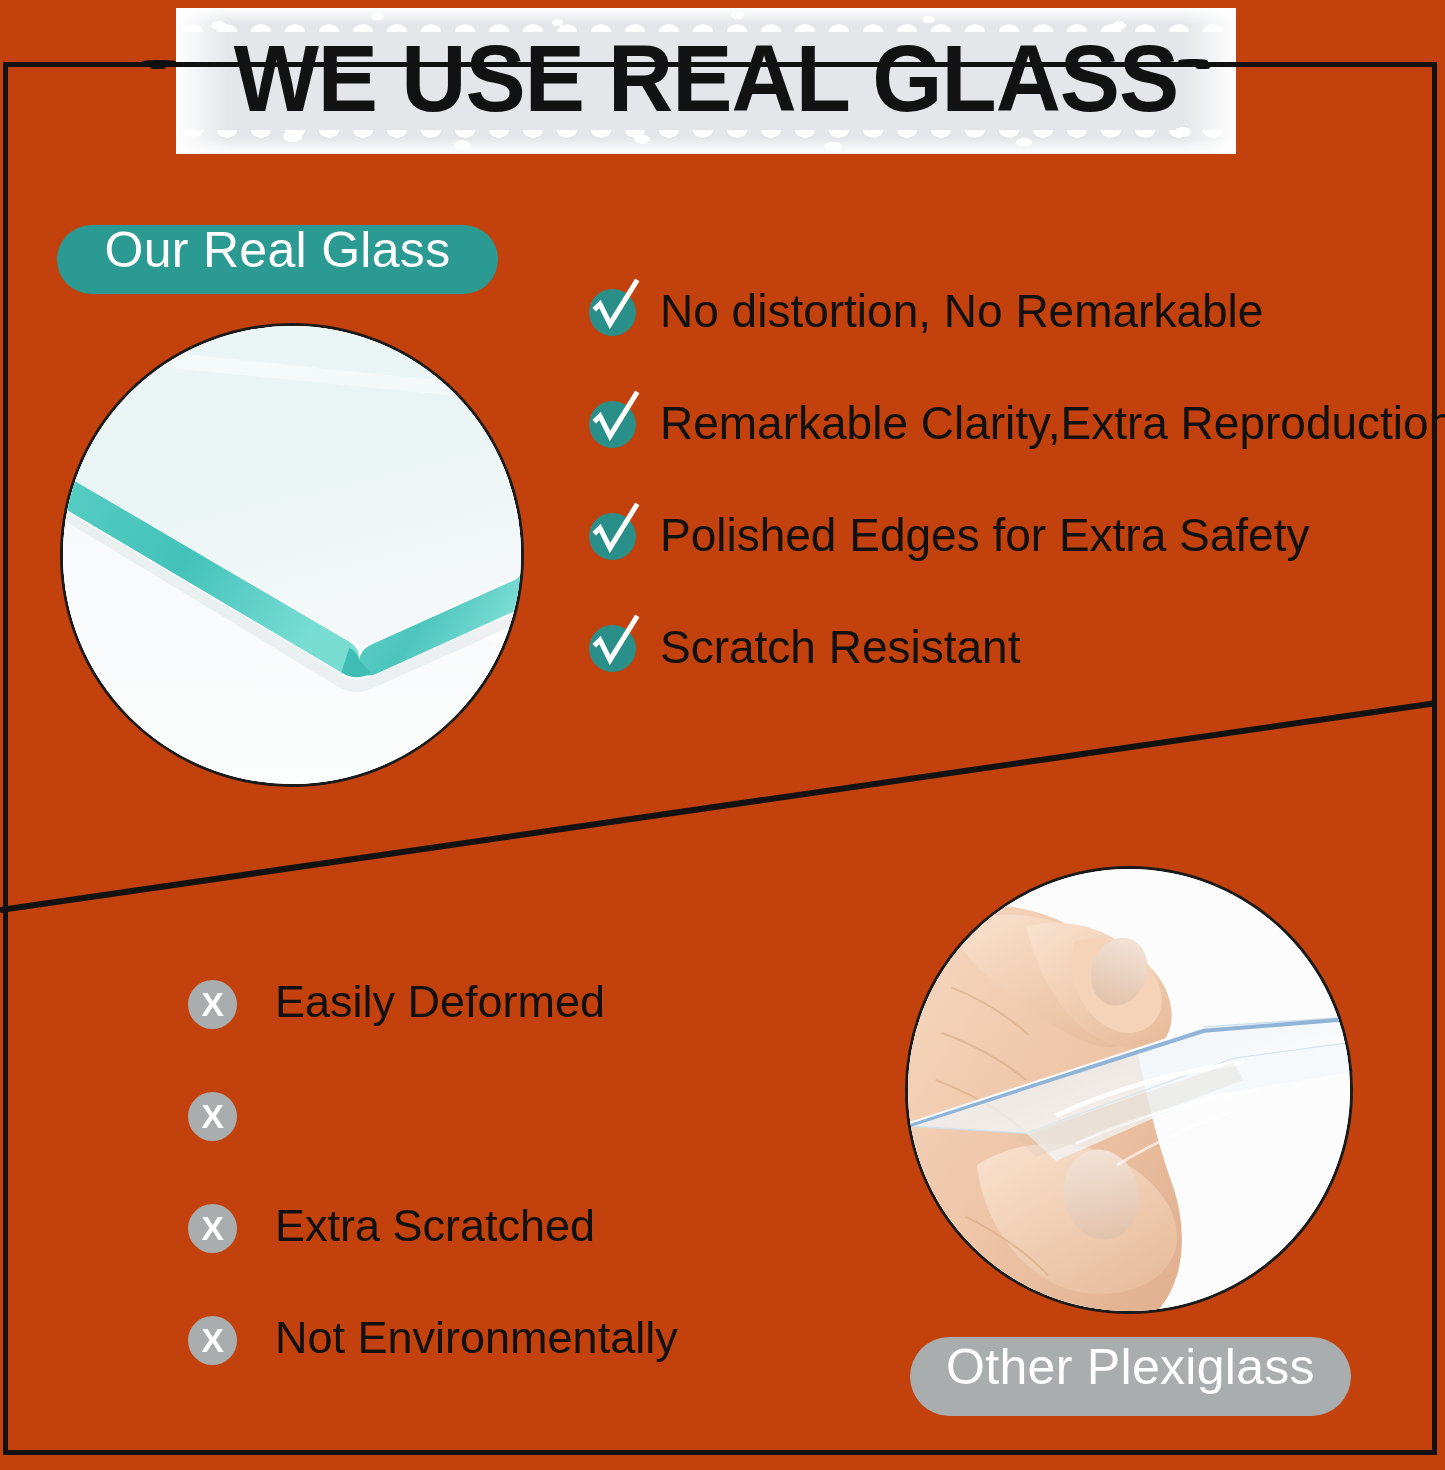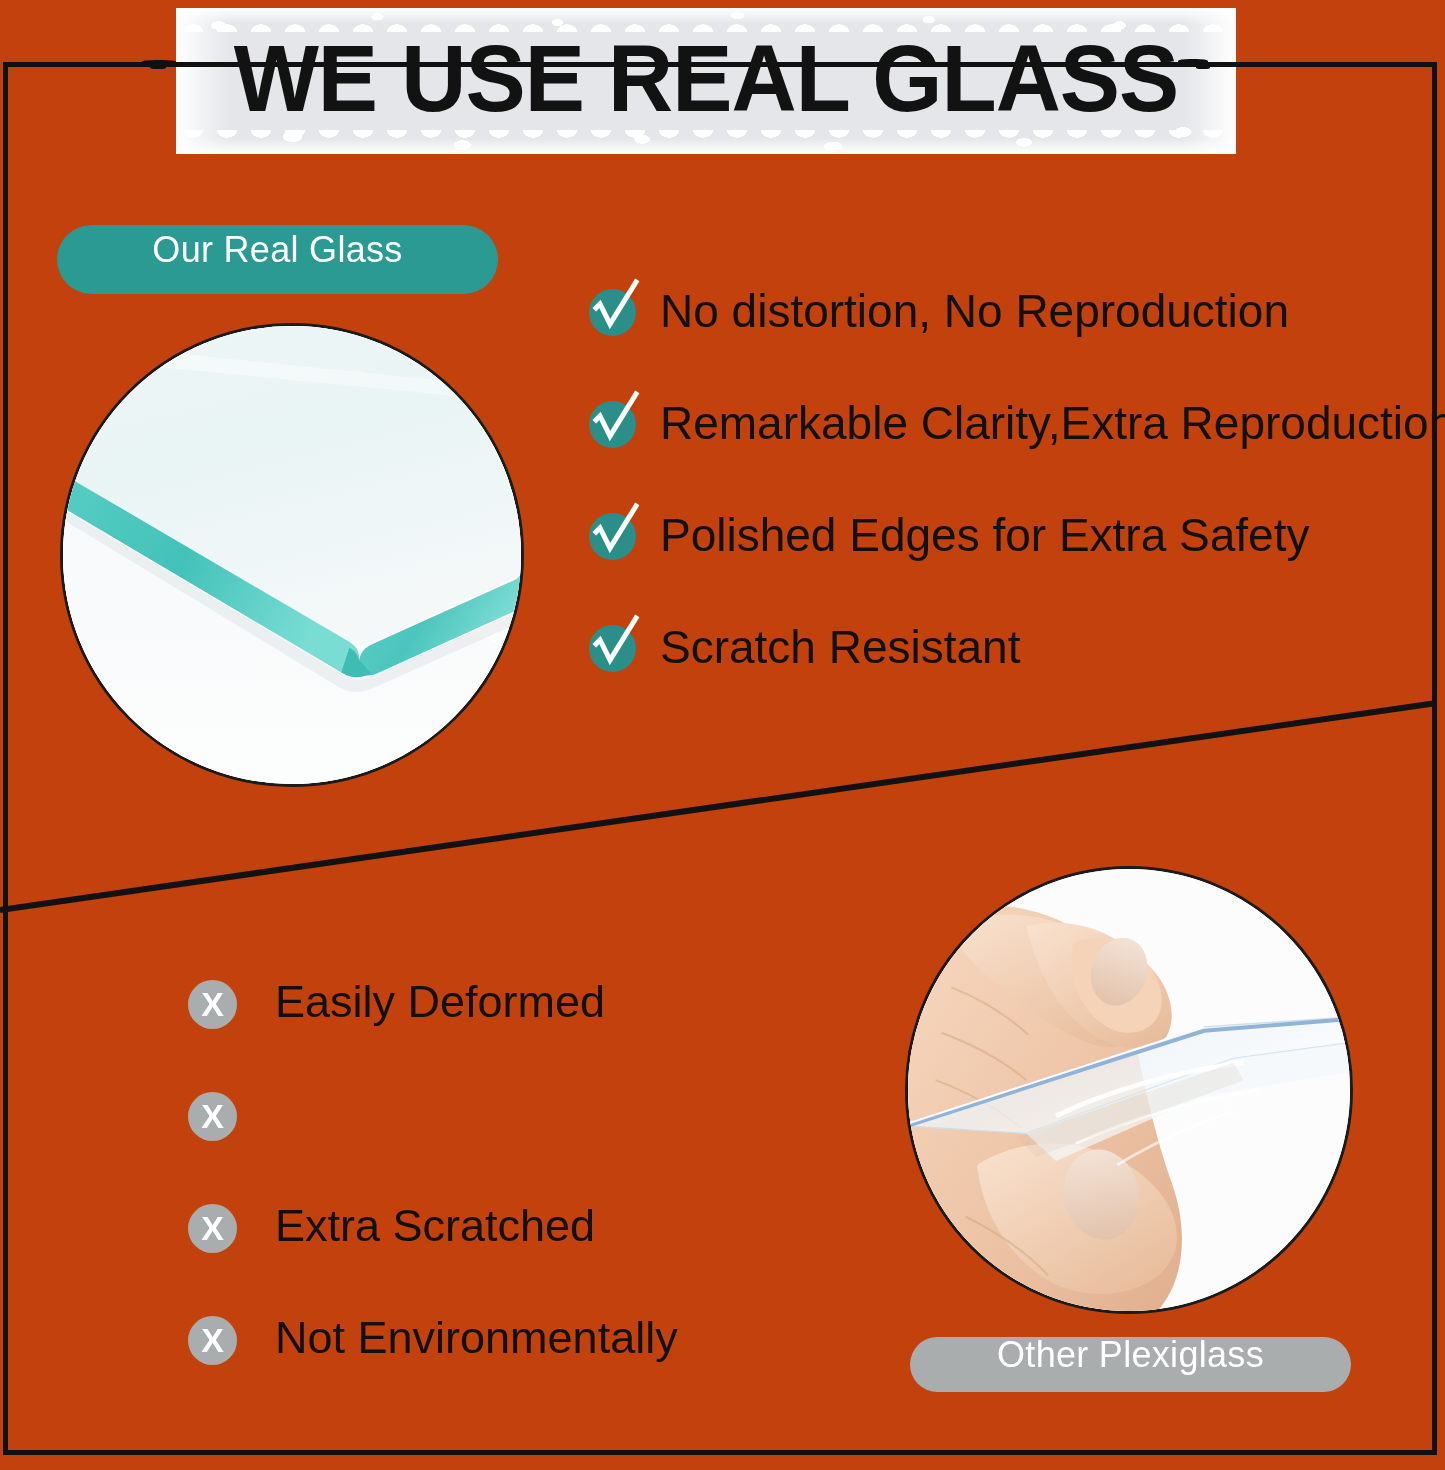--- a/index.html
+++ b/index.html
@@ -115,38 +115,38 @@
     transform-origin: 0 50%;
   }
 
   
   .badge {
     position: absolute;
     display: flex;
     align-items: center;
     justify-content: center;
     color: #ffffff;
-    font-size: 36px;
+    font-size: 50px;
     letter-spacing: 0.3px;
     border-radius: 999px;
     box-sizing: border-box;
     padding-bottom: 20px;
   }
   .badge-glass {
     left: 57px;
     top: 225px;
     width: 441px;
     height: 69px;
     background: #2a9a92;
   }
   .badge-plexi {
     left: 910px;
     top: 1337px;
     width: 441px;
-    height: 55px;
+    height: 79px;
     background: #a9adae;
   }
 
   
   .check-list {
     position: absolute;
     left: 589px;
     top: 283px;
     width: 840px;
   }
@@ -310,21 +310,21 @@
   </div>
 
   <div class="check-list">
     <div class="check-row">
       <span class="check-icon">
         <span class="disc"></span>
         <svg viewBox="0 0 56 56">
             <path d="M10 28 L14 24 L24 44 L50 2" fill="none" stroke="#ffffff" stroke-width="5" stroke-linecap="square" stroke-linejoin="miter"></path>
           </svg>
       </span>
-      <span class="check-text">No distortion, No Reproduction</span>
+      <span class="check-text">No distortion, No Remarkable</span>
     </div>
     <div class="check-row">
       <span class="check-icon">
         <span class="disc"></span>
         <svg viewBox="0 0 56 56">
             <path d="M10 28 L14 24 L24 44 L50 2" fill="none" stroke="#ffffff" stroke-width="5" stroke-linecap="square" stroke-linejoin="miter"></path>
           </svg>
       </span>
       <span class="check-text">Remarkable Clarity,Extra Reproduction</span>
     </div>

